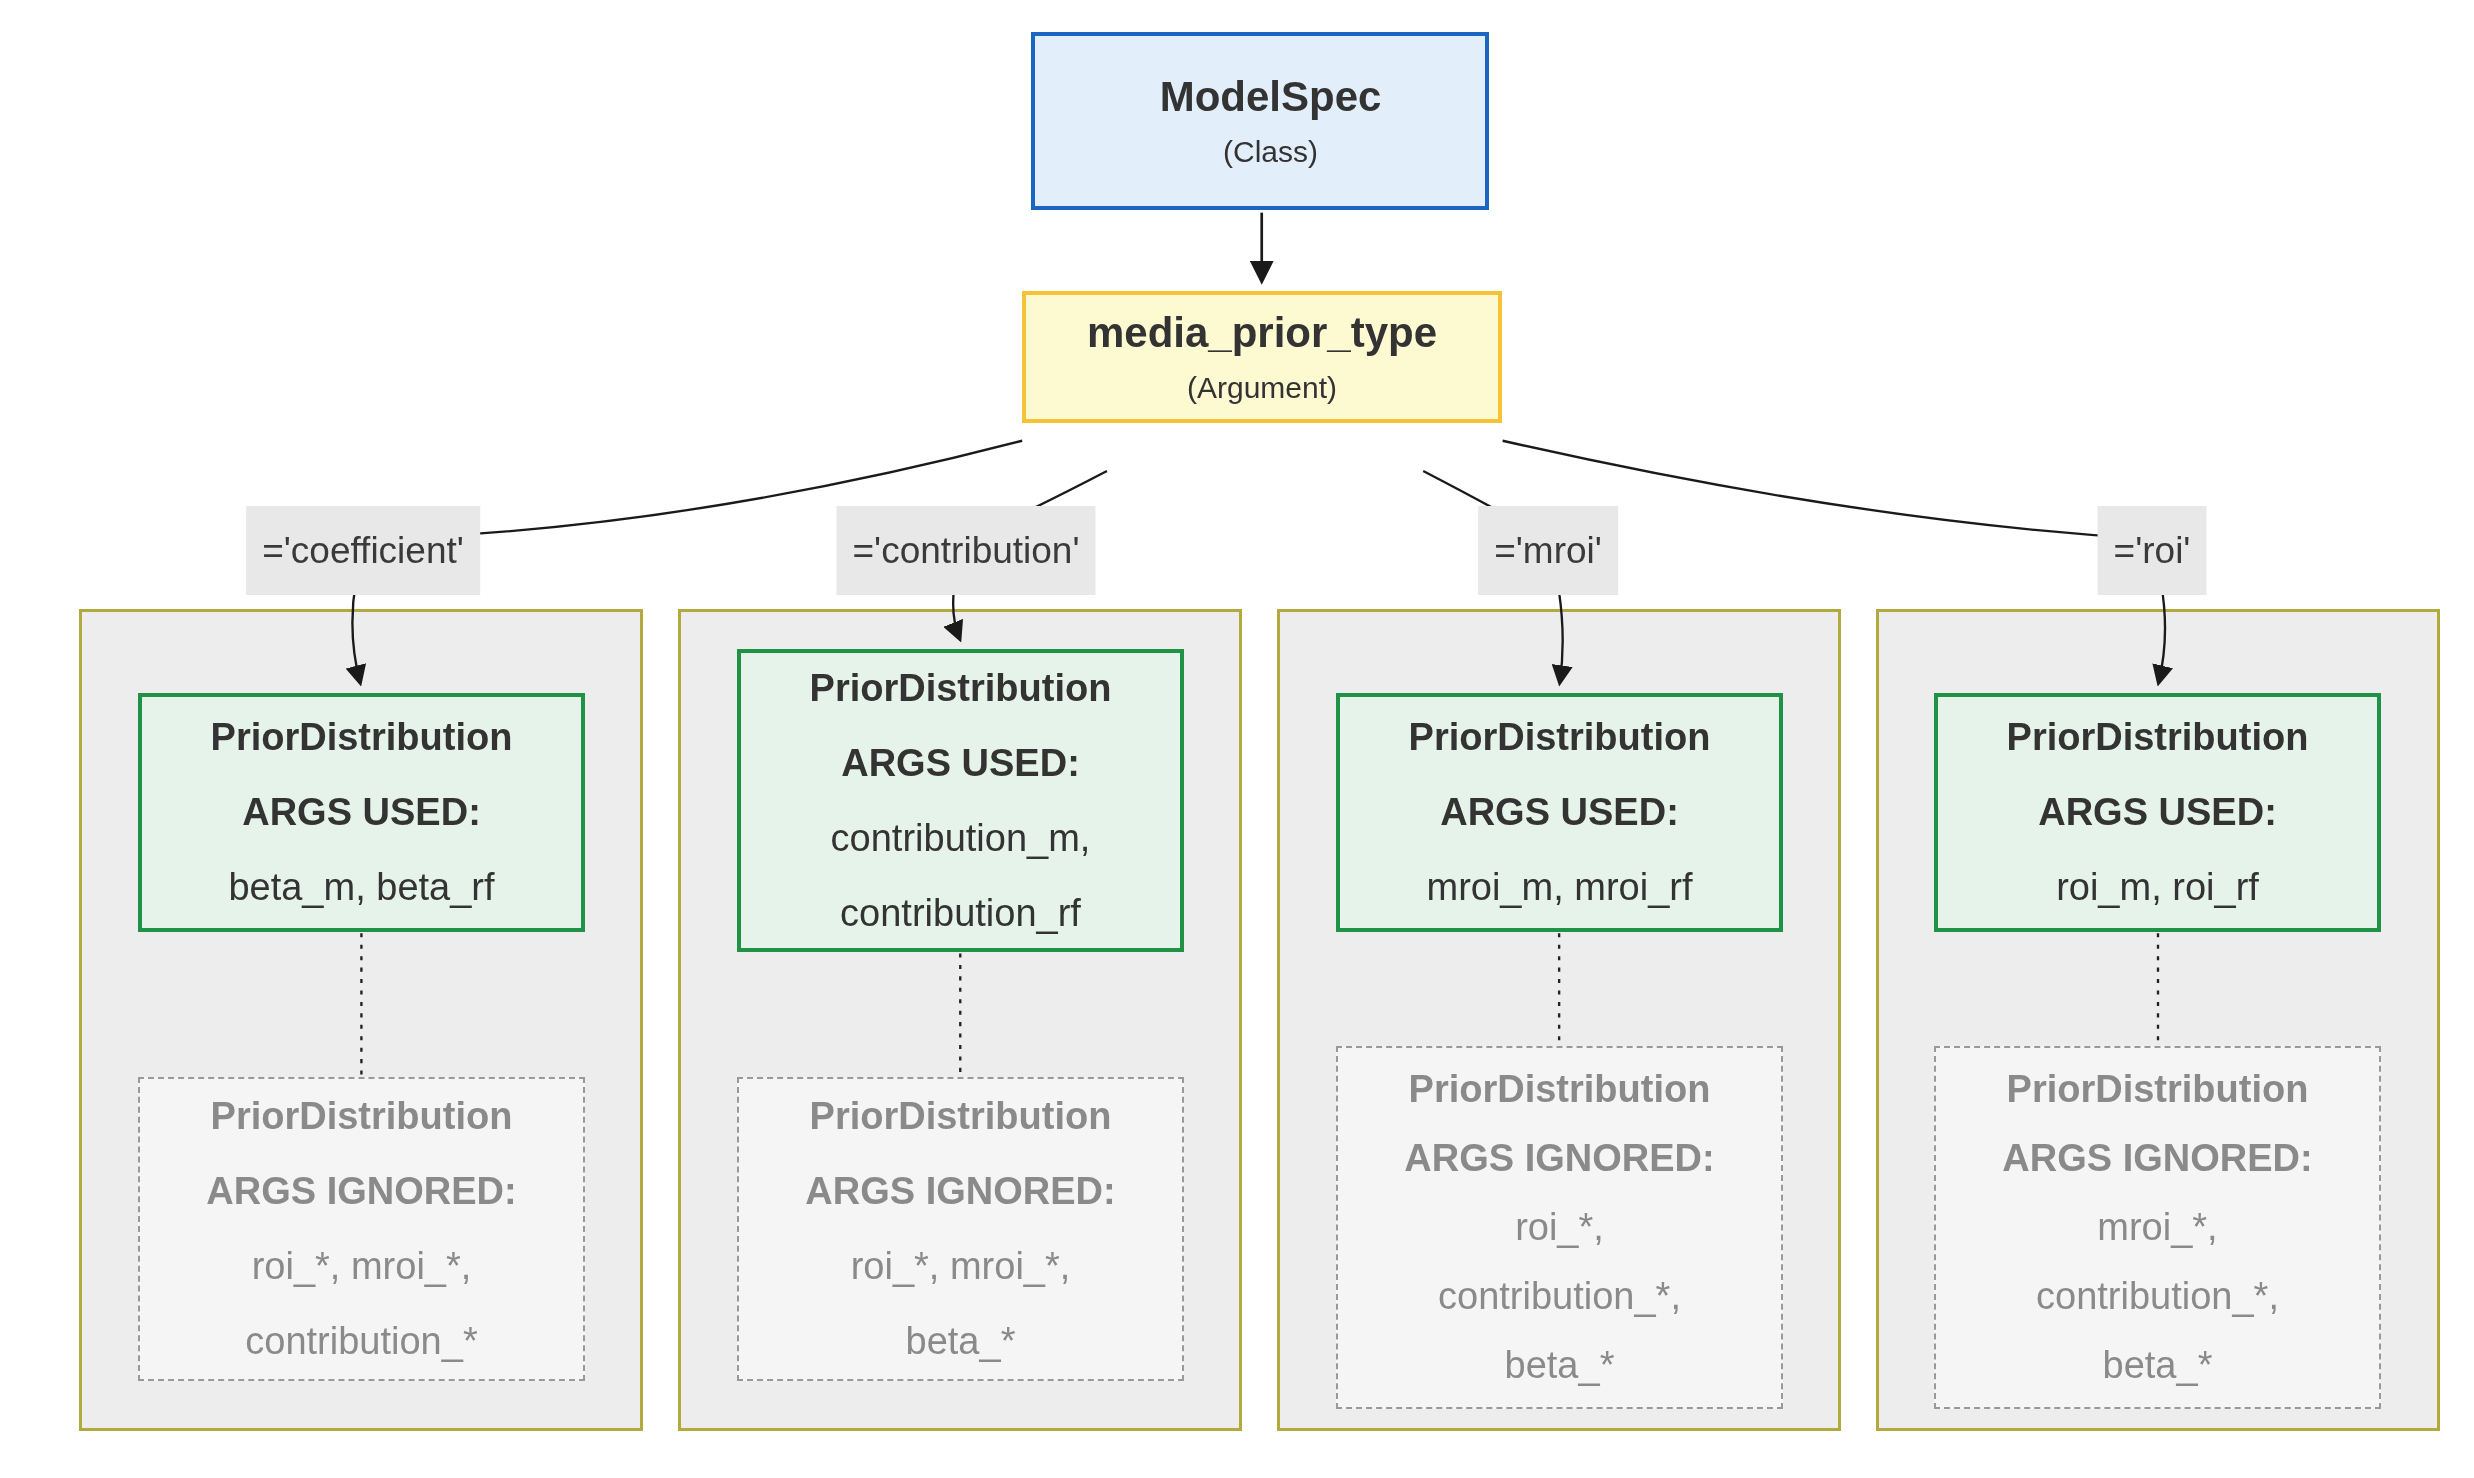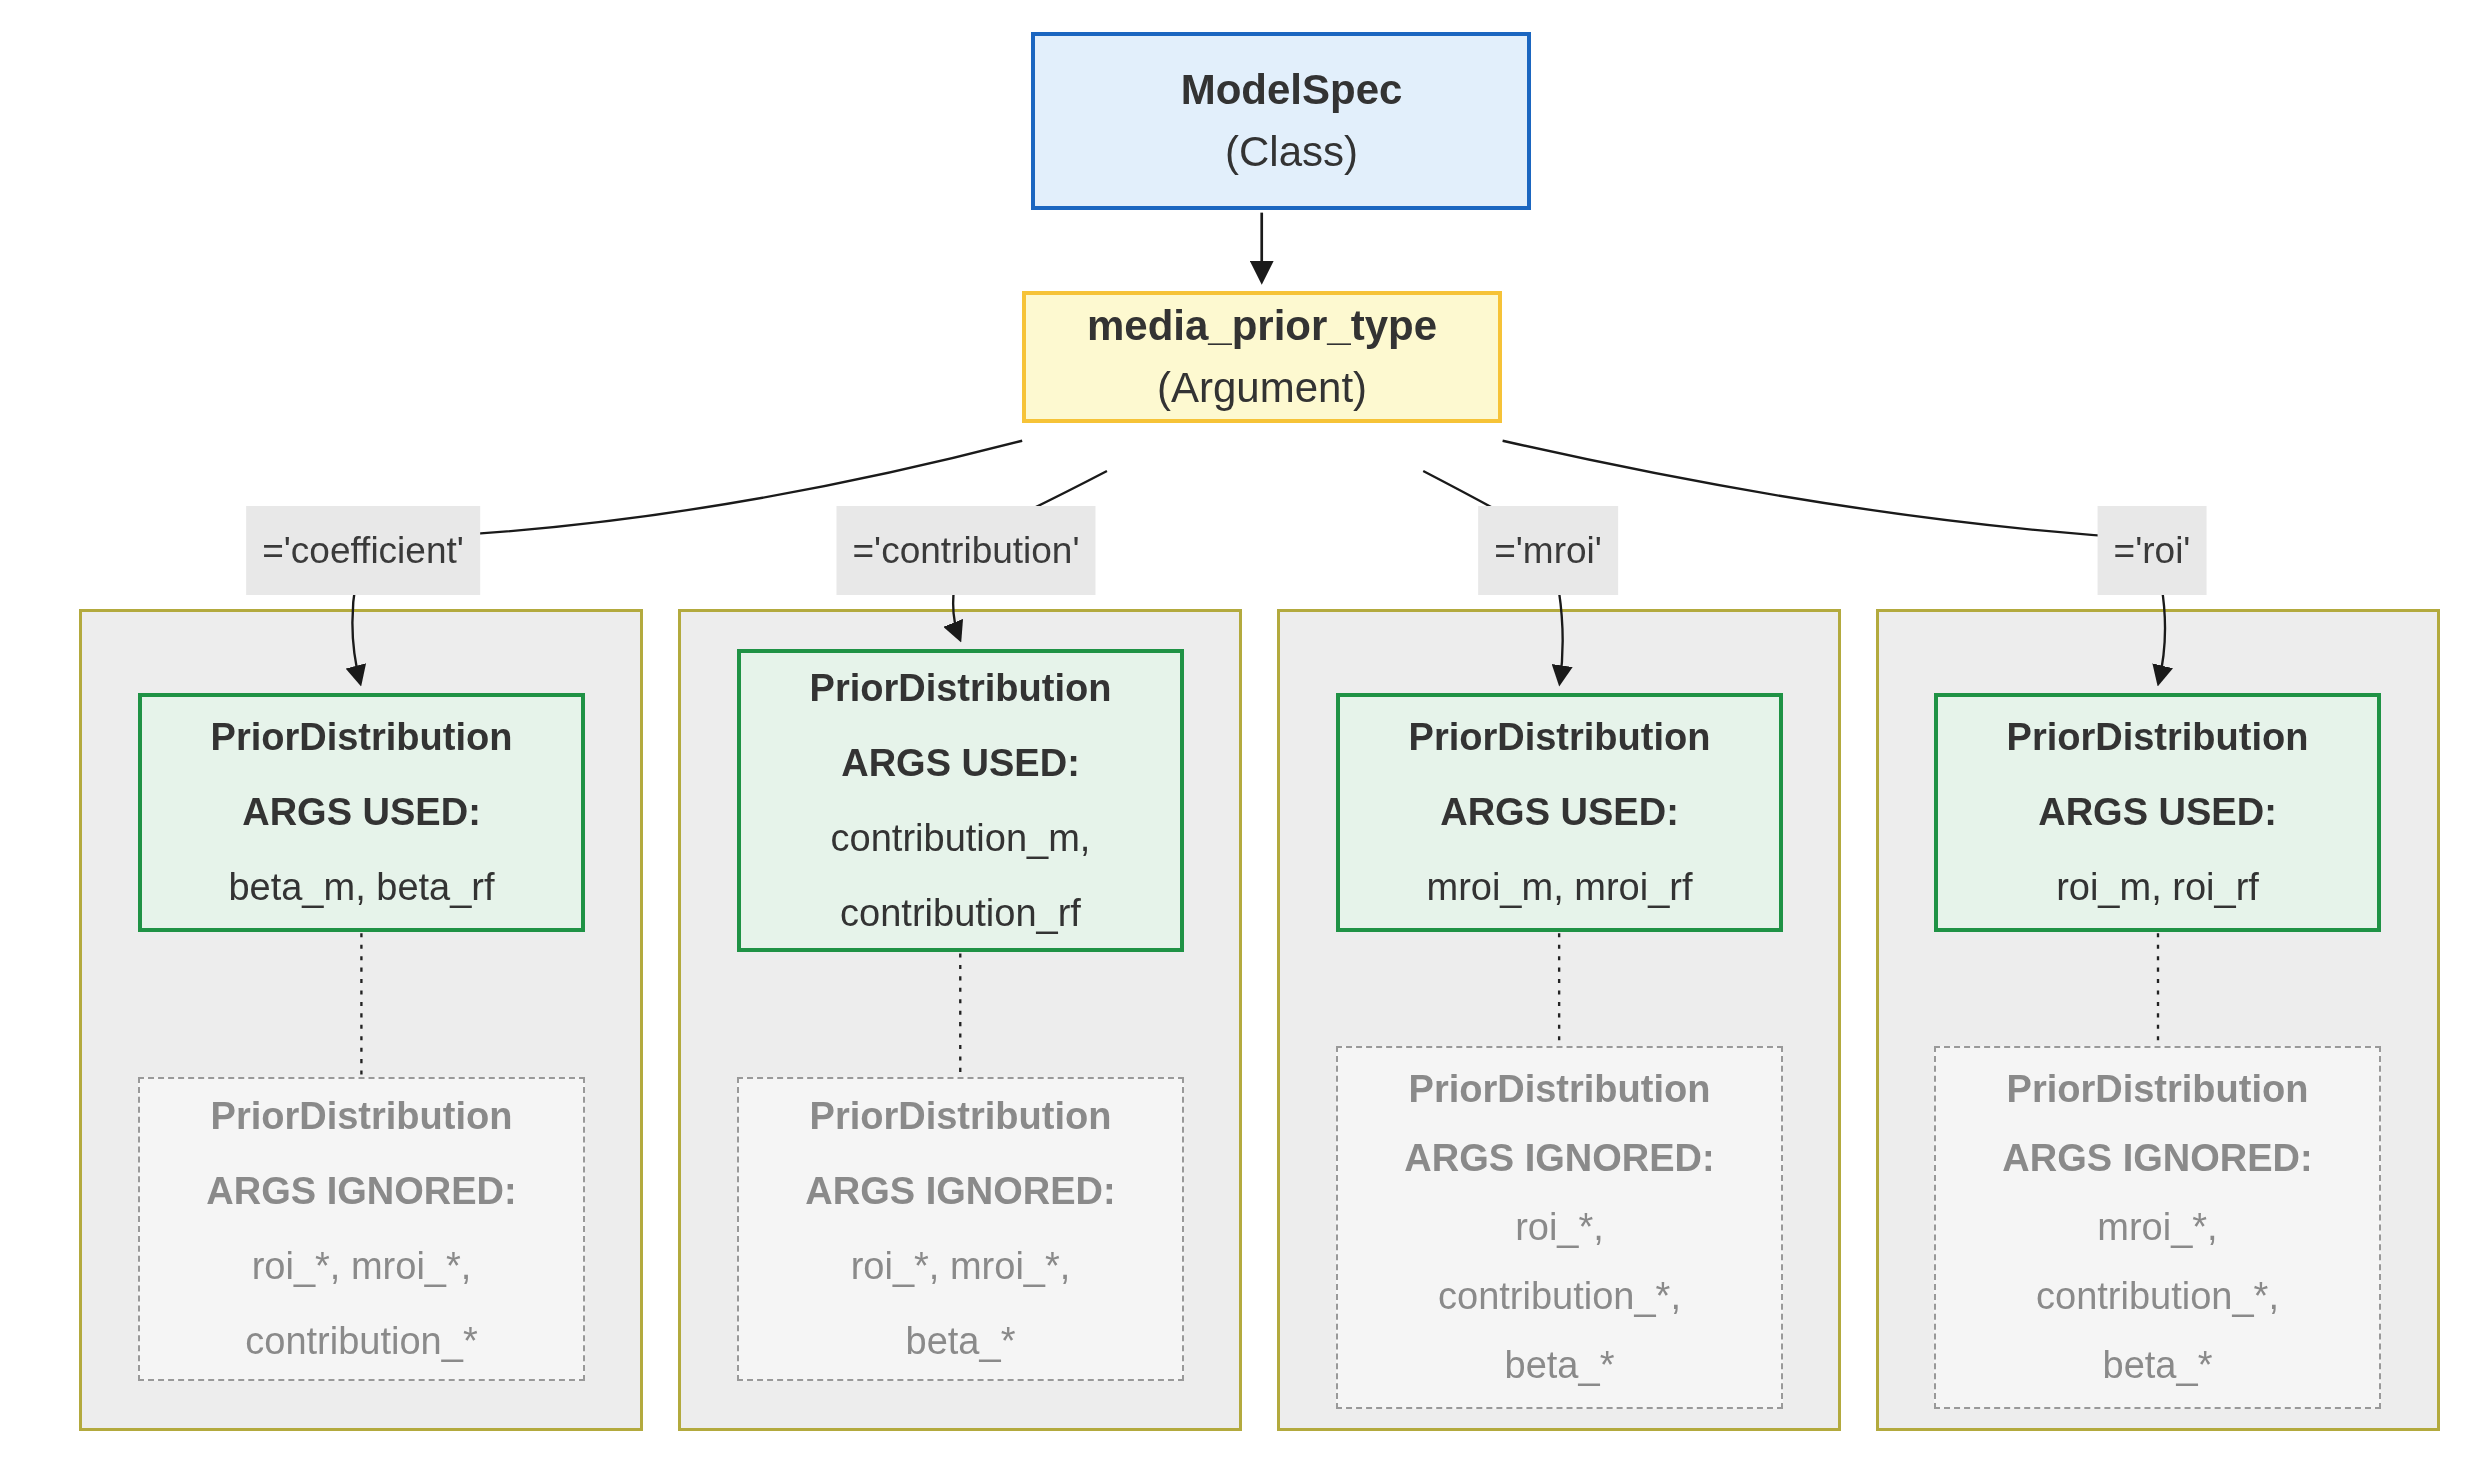--- a/index.html
+++ b/index.html
@@ -10,24 +10,24 @@
     --dashed_border:#999999; --dashed_fill:#f5f5f5;
     --label_bg:#e8e8e8; --text_dark:#333333; --text_gray:#8a8a8a; --edge:#1a1a1a;
   }
   html,body{margin:0;padding:0;background:#ffffff;}
   .canvas{
     position:relative;width:2475px;height:1479px;background:#ffffff;overflow:hidden;
     font-family:"Liberation Sans","DejaVu Sans",sans-serif;color:var(--text_dark);
   }
   svg.edges{position:absolute;left:0;top:0;width:2475px;height:1479px;z-index:1;}
   .node{position:absolute;display:flex;flex-direction:column;align-items:center;justify-content:center;z-index:2;box-sizing:border-box;text-align:center;}
-  .root-node{left:1031px;top:32px;width:500px;height:178px;background:var(--blue_fill);border:4.7px solid var(--blue_border);padding-left:21px;}
+  .root-node{left:1031px;top:32px;width:458px;height:178px;background:var(--blue_fill);border:4.7px solid var(--blue_border);padding-left:21px;}
   .arg-node{left:1022px;top:291px;width:480px;height:132px;background:var(--yellow_fill);border:4.7px solid var(--yellow_border);}
   .node .title{font-size:42px;font-weight:bold;line-height:1.25;}
-  .node .subtitle{font-size:42px;line-height:1.25;margin-top:9.4px;}
+  .node .subtitle{font-size:30px;line-height:1.25;margin-top:9.4px;}
   .edge-label{
     position:absolute;top:506px;height:65px;z-index:3;display:flex;align-items:center;
     background:var(--label_bg);padding:12px 16px;font-size:37px;color:#3a3a3a;transform:translateX(-50%);white-space:nowrap;
   }
   .container{position:absolute;top:609px;width:564px;height:822px;background:var(--container_fill);border:3.4px solid var(--container_border);box-sizing:border-box;z-index:0;}
   .bx{position:absolute;width:447px;box-sizing:border-box;display:flex;flex-direction:column;align-items:center;justify-content:center;z-index:2;text-align:center;}
   .used-box{background:var(--green_fill);border:4.7px solid var(--green_border);color:var(--text_dark);}
   .ignored-box{background:var(--dashed_fill);border:2.7px dashed var(--dashed_border);color:var(--text_gray);}
   .bx .line{font-size:38px;line-height:75px;white-space:nowrap;}
   .bx .line.b{font-weight:bold;}

